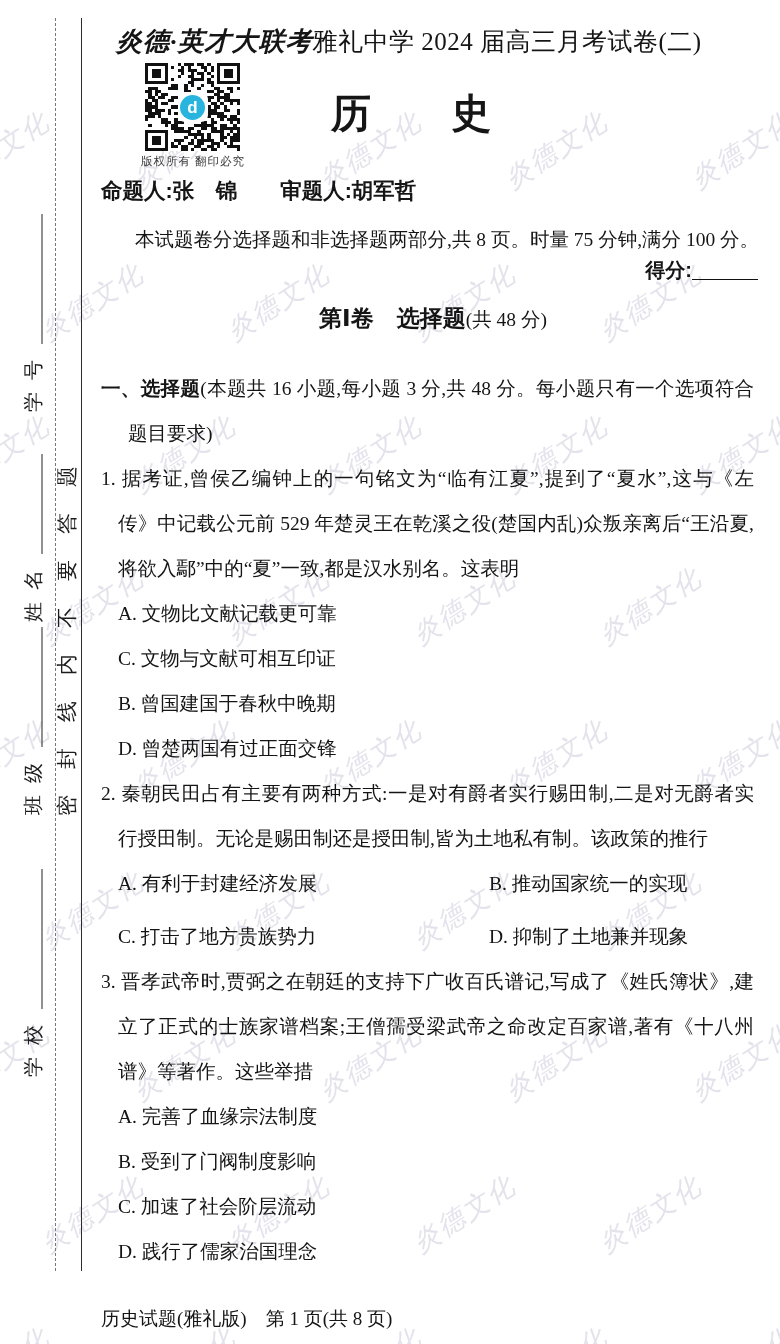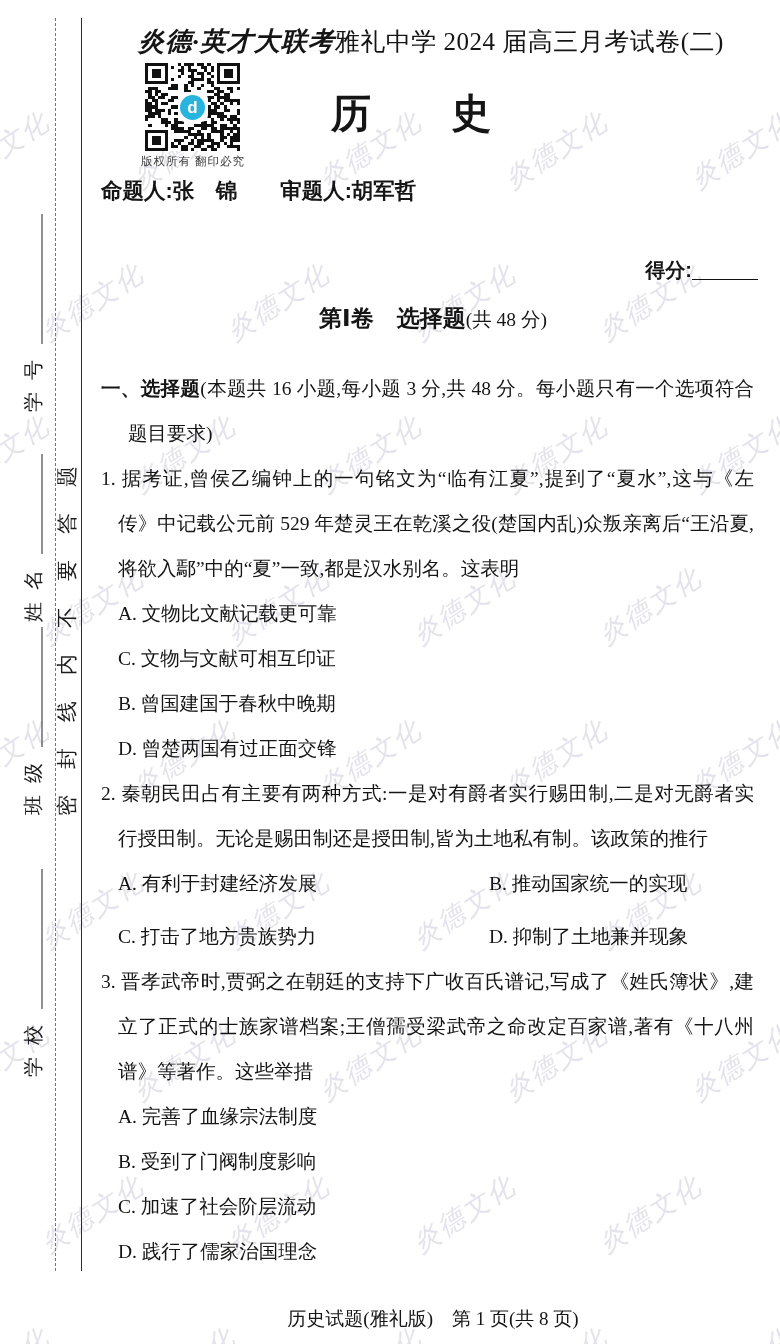--- a/index.html
+++ b/index.html
@@ -15,21 +15,21 @@
   
   .vline-dashed{left:55px;top:18px;height:1253px;width:0;border-left:1px dashed #787878;}
   .vline-solid{left:81px;top:18px;height:1253px;width:0;border-left:1.5px solid #2b2b2b;}
   .rot{position:absolute;white-space:nowrap;transform:translate(-50%,-50%) rotate(-90deg);}
   .seal-text{font-size:21px;letter-spacing:26px;color:#1c1c1c;
              font-family:"Liberation Serif","DejaVu Serif",serif;}
   .mlabel{font-size:20px;letter-spacing:12px;color:#1c1c1c;}
   .mlabel .blank{display:inline-block;border-bottom:1.3px solid #222;height:0.95em;
                  vertical-align:-3px;margin-left:4px;}
   
-  .h1{left:99px;width:664px;top:24px;text-align:center;white-space:nowrap;}
+  .h1{left:116px;width:664px;top:24px;white-space:nowrap;}
   .h1 .brand{font-size:26px;font-weight:bold;font-style:italic;letter-spacing:1px;}
   .h1 .rest{font-size:25px;letter-spacing:0.5px;}
   .qr-box{left:145px;top:63px;width:95px;height:88px;}
   .qr-box svg{display:block;width:95px;height:88px;}
   .qr-logo{position:absolute;left:50%;top:50%;transform:translate(-50%,-50%);
            width:30px;height:30px;background:#fff;border-radius:7px;
            display:flex;align-items:center;justify-content:center;}
   .qr-logo .dot{width:25px;height:25px;border-radius:50%;background:#29b4de;color:#fff;
            font-family:"Liberation Sans",sans-serif;font-weight:bold;font-size:17px;
            line-height:25px;text-align:center;}
@@ -50,21 +50,21 @@
   .section-title .paren{font-size:19.5px;}
   
   .flow{left:101px;top:366px;width:653px;font-size:19.5px;line-height:45px;
         text-align:justify;}
   .intro{padding-left:27px;text-indent:-27px;}
   .intro .bold{font-weight:bold;font-family:"Liberation Sans","DejaVu Sans",sans-serif;}
   .stem{padding-left:17px;text-indent:-17px;}
   .qnum{padding-right:5px;}
   .opt{padding-left:17px;}
   .opt-grid{display:grid;grid-template-columns:363px 1fr;gap:8px;}
-  .footer{left:101px;width:664px;top:1306px;text-align:center;font-size:19px;}
+  .footer{left:101px;width:664px;top:1306px;text-align:left;font-size:19px;}
 </style>
 </head>
 <body>
 
 <div class="page">
 
   <div class="wm-layer">
       <span class="wm" style="left: -2px; top: 150px; color: rgb(228, 227, 236);">炎德文化</span>
       <span class="wm" style="left: 184px; top: 150px; color: rgb(228, 227, 236);">炎德文化</span>
       <span class="wm" style="left: 370px; top: 150px; color: rgb(228, 227, 236);">炎德文化</span>
@@ -433,20 +433,21 @@
     <div class="qr-logo">
         <div class="dot">d</div>
       </div>
   </div>
   <div class="qr-caption">版权所有  翻印必究</div>
 
   <div class="subject">历　　史</div>
 
   <div class="authors">命题人:张　锦　　审题人:胡军哲</div>
 
+  <div class="note">本试题卷分选择题和非选择题两部分,共 8 页。时量 75 分钟,满分 100 分。</div>
 
   <div class="score">
     <span>得分:</span><span class="blank"></span>
   </div>
 
   <div class="section-title">
     <span class="bold">第Ⅰ卷　选择题</span><span class="paren">(共 48 分)</span>
   </div>
 
   <div class="flow">

